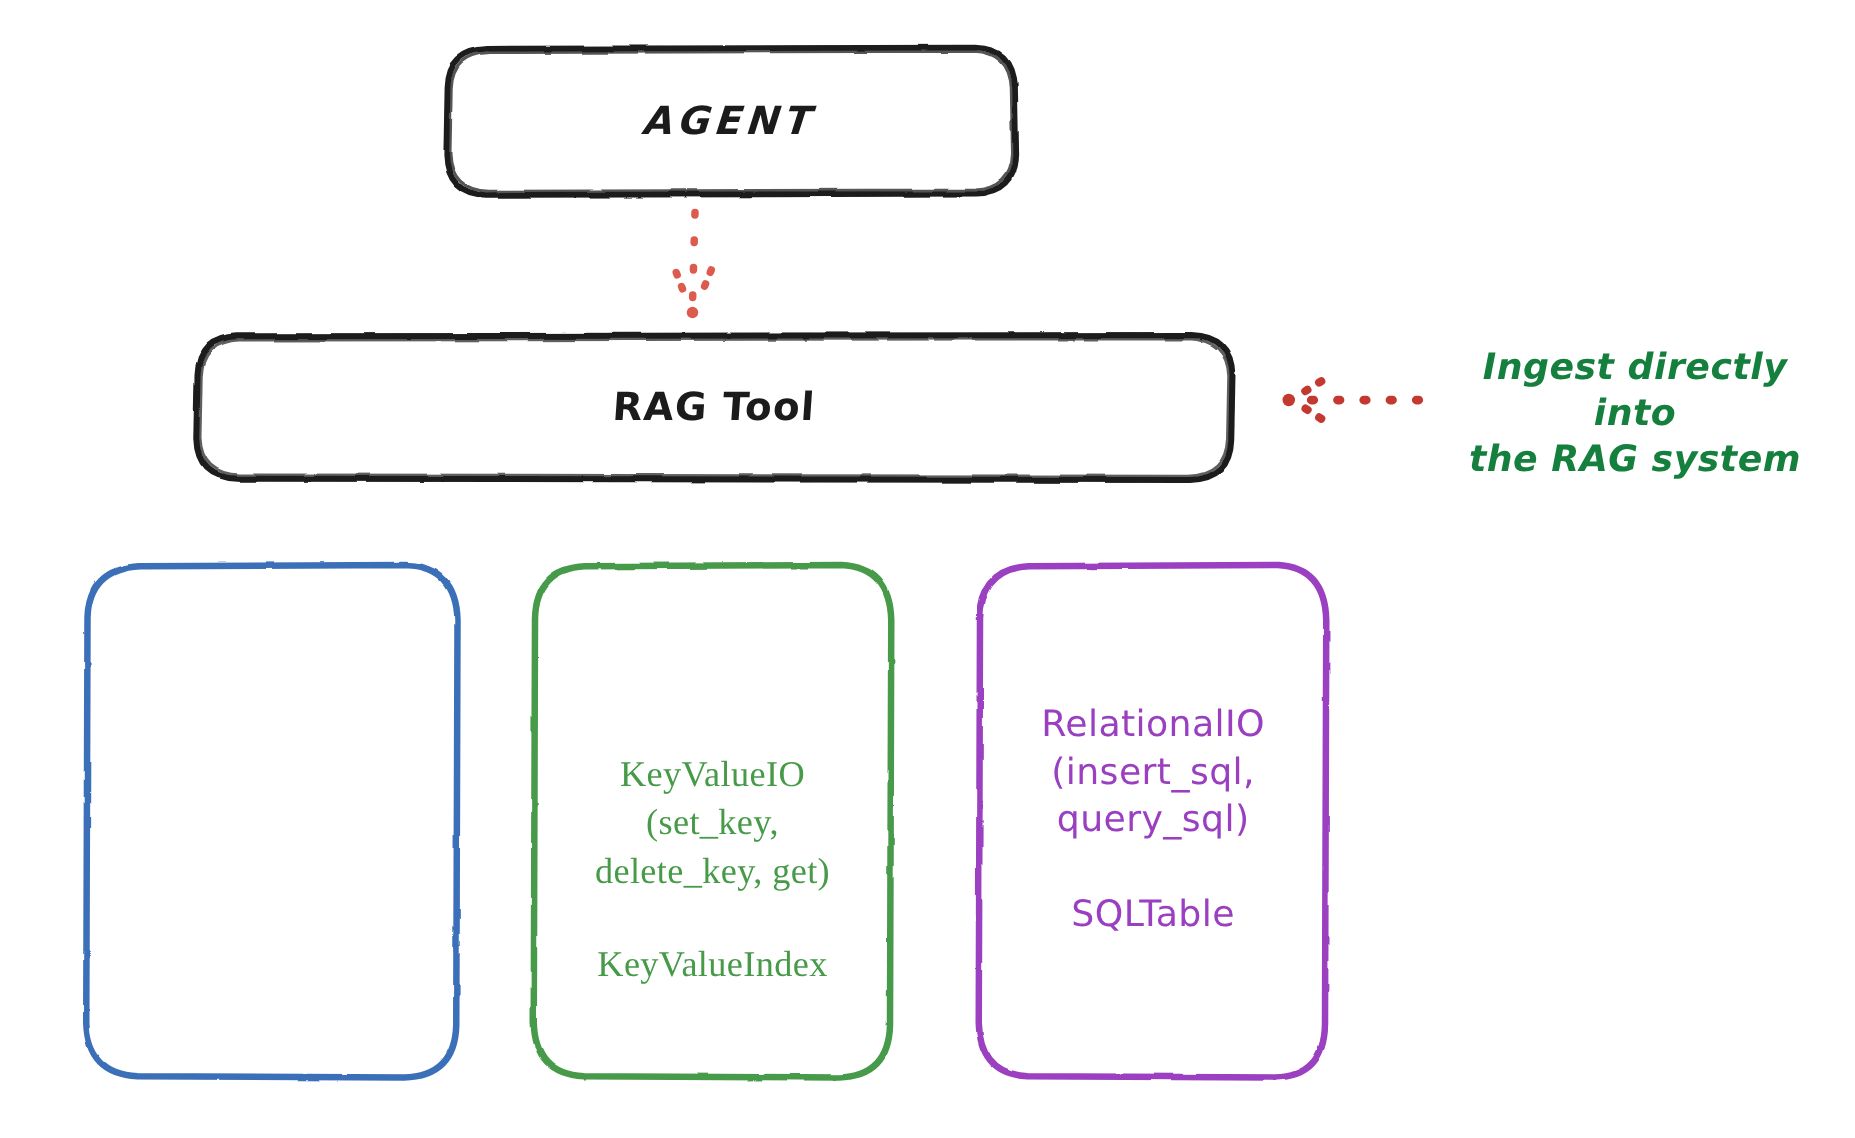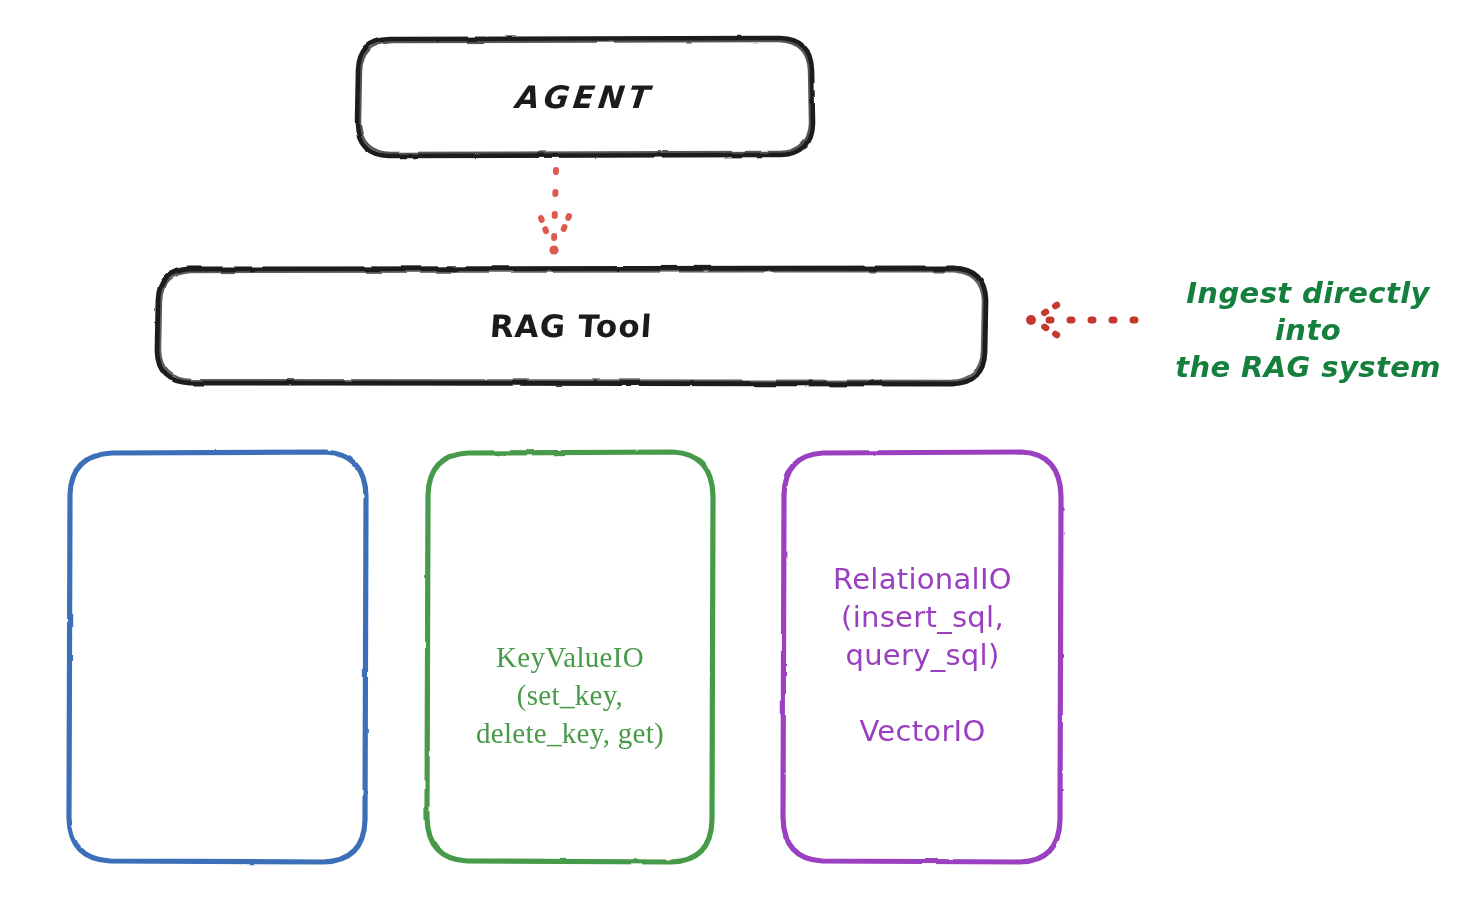--- a/index.html
+++ b/index.html
@@ -197,26 +197,27 @@
 <div class="node" id="vector-node">
   <div class="store-body">
   </div>
 </div>
 
 <div class="node" id="keyvalue-node">
   <div class="store-body">
     <div class="store-sig green">KeyValueIO
 (set_key,
 delete_key, get)</div>
+    <div class="store-index green">KeyValueIndex</div>
   </div>
 </div>
 
 <div class="node" id="relational-node">
   <div class="store-body">
     <div class="store-sig purple">RelationalIO
 (insert_sql,
 query_sql)</div>
-    <div class="store-index purple">VectorIO</div>
+    <div class="store-index purple">SQLTable</div>
   </div>
 </div>
 
 <div id="ingest-note">Ingest directly into
 the RAG system</div>
 
 </body></html>

